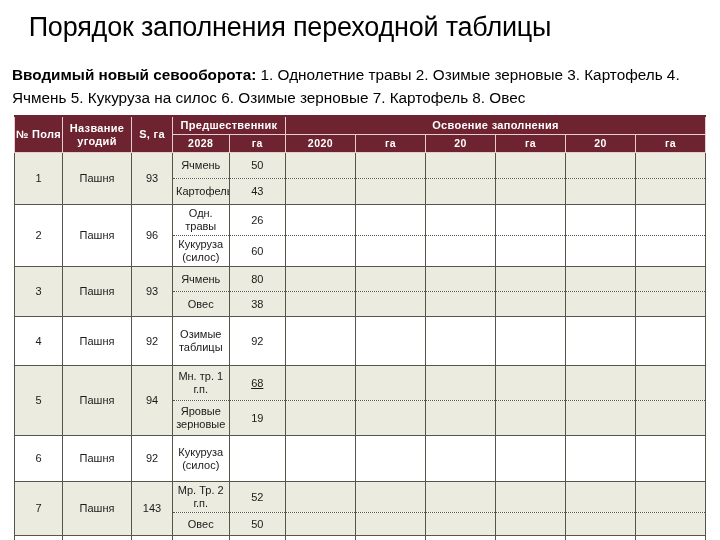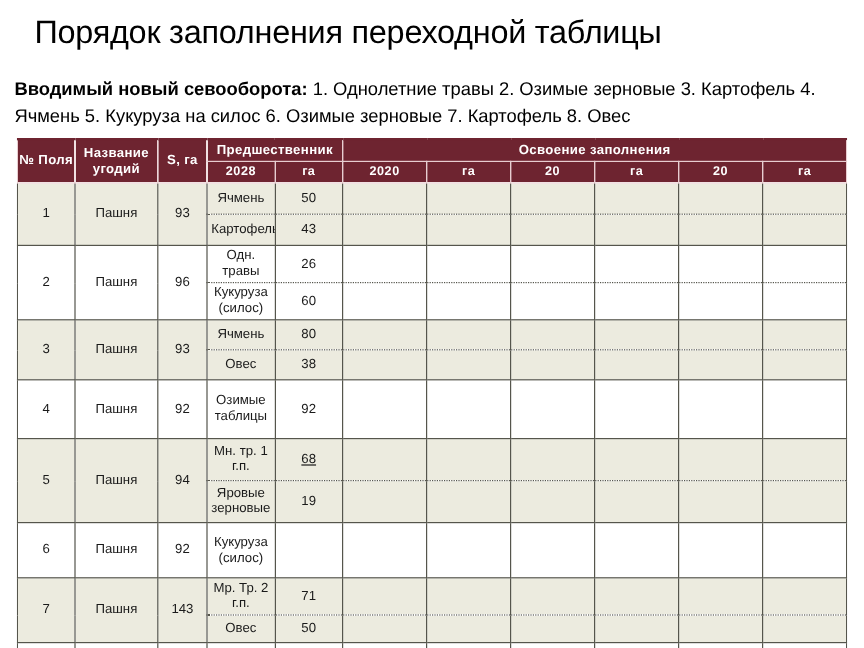--- a/index.html
+++ b/index.html
@@ -493,21 +493,21 @@
             <td class="c-name span2" rowspan="2" style="height: 43px;">
               <span class="cell-pad">Пашня</span>
             </td>
             <td class="c-area span2" rowspan="2" style="height: 43px;">
               <span class="cell-pad">143</span>
             </td>
             <td class="c-pred sub-top" style="height: 22px;">
               <span class="cell-pad">Мр. Тр. 2 г.п.</span>
             </td>
             <td class="c-ga sub-top" style="height: 22px;">
-              <span class="cell-pad">71</span>
+              <span class="cell-pad">52</span>
             </td>
             <td class="c-y sub-top" style="height: 22px;">
               <span class="cell-pad"></span>
             </td>
             <td class="c-ga sub-top" style="height: 22px;">
               <span class="cell-pad"></span>
             </td>
             <td class="c-y sub-top" style="height: 22px;">
               <span class="cell-pad"></span>
             </td>

